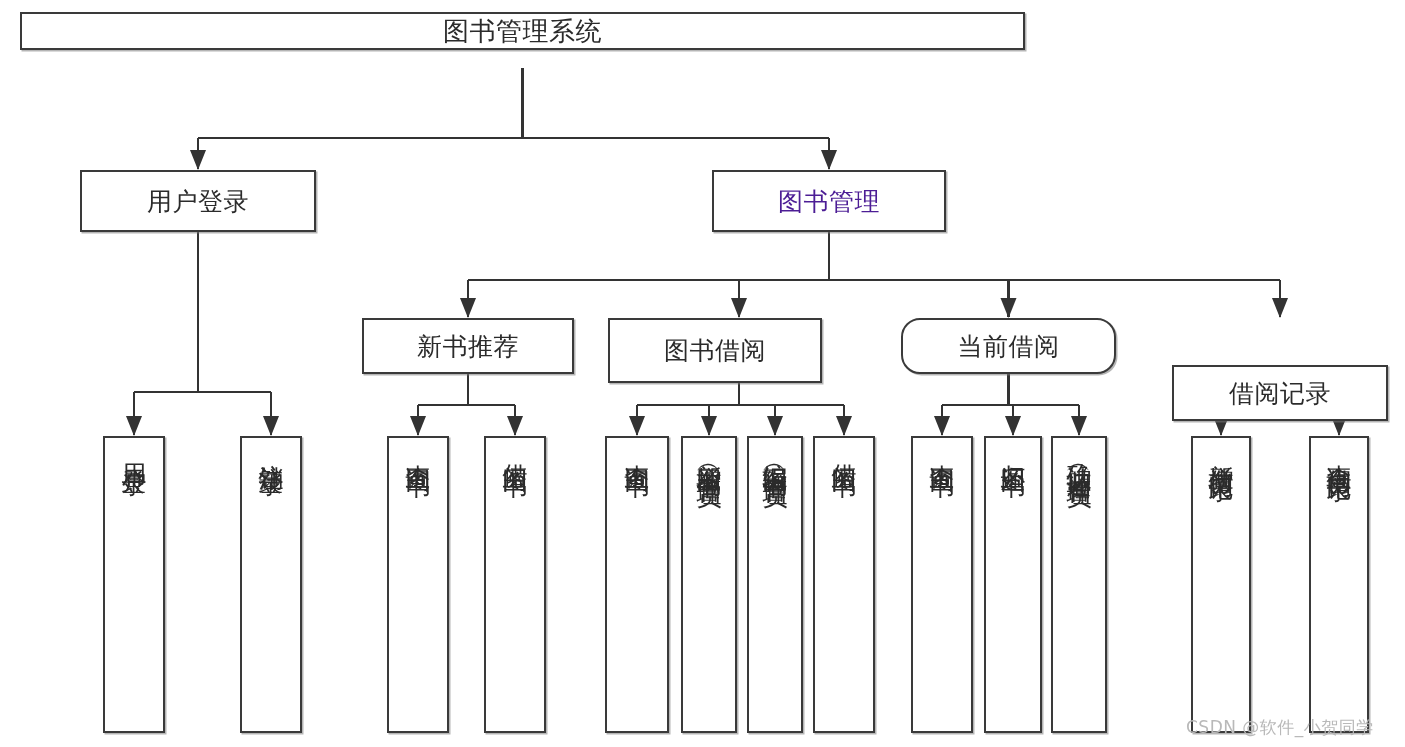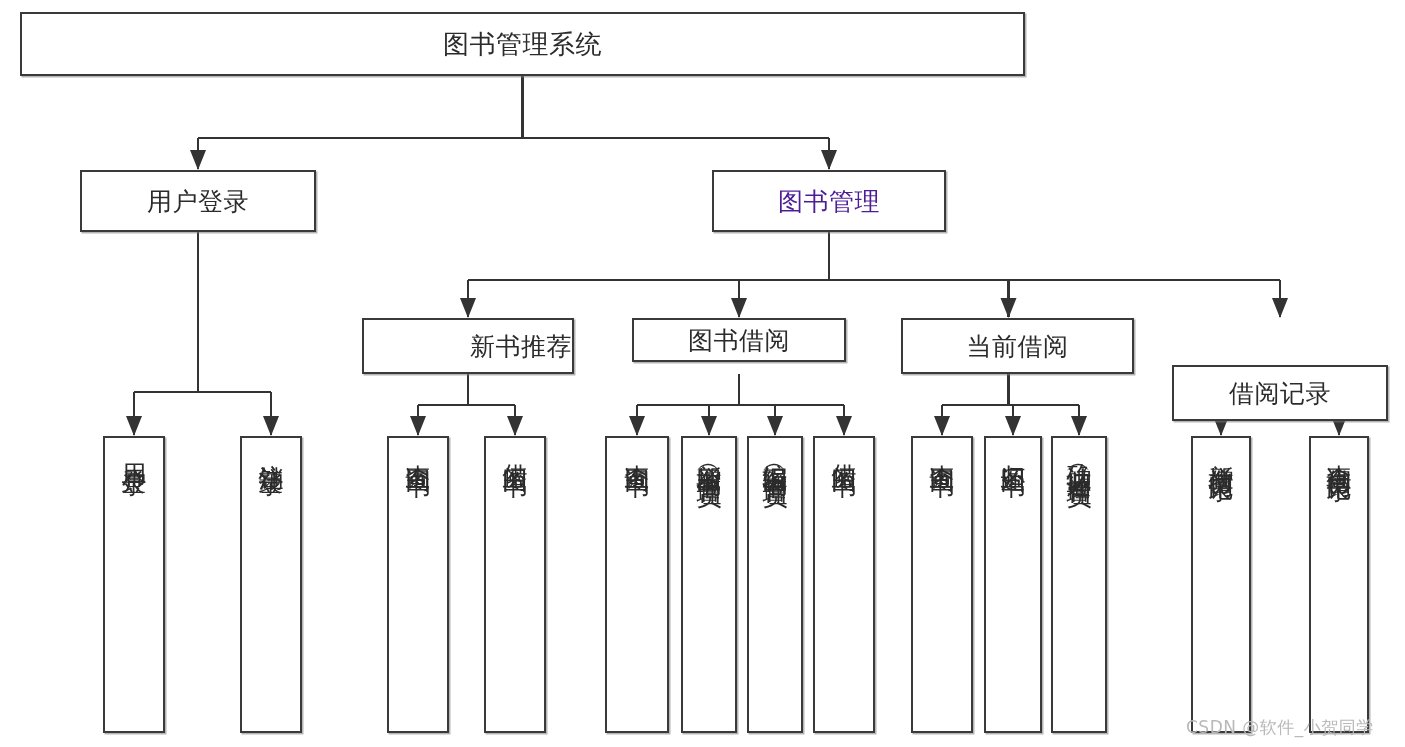--- a/index.html
+++ b/index.html
@@ -103,36 +103,36 @@
       <line x1="1079" y1="405" x2="1079" y2="435" stroke="#333333" stroke-width="2.6" shape-rendering="crispEdges"></line>
       <path d="M 1071 416 L 1087 416 L 1079 436 Z" fill="#333333"></path>
       <line x1="1280" y1="374" x2="1280" y2="405" stroke="#333333" stroke-width="2.6" shape-rendering="crispEdges"></line>
       <line x1="1221" y1="405" x2="1339" y2="405" stroke="#333333" stroke-width="2.6" shape-rendering="crispEdges"></line>
       <line x1="1221" y1="405" x2="1221" y2="435" stroke="#333333" stroke-width="2.6" shape-rendering="crispEdges"></line>
       <path d="M 1213 416 L 1229 416 L 1221 436 Z" fill="#333333"></path>
       <line x1="1339" y1="405" x2="1339" y2="435" stroke="#333333" stroke-width="2.6" shape-rendering="crispEdges"></line>
       <path d="M 1331 416 L 1347 416 L 1339 436 Z" fill="#333333"></path>
     </svg>
   <div id="nodes-layer">
-      <div class="node horiz root" style="left: 20px; top: 12px; width: 1005px; height: 64px; border-color: rgb(58, 58, 58); background: rgb(255, 255, 255);">
+      <div class="node horiz root" style="left: 20px; top: 12px; width: 1005px; height: 38px; border-color: rgb(58, 58, 58); background: rgb(255, 255, 255);">
         <span class="label" style="color: rgb(43, 43, 43);">图书管理系统</span>
       </div>
       <div class="node horiz" style="left: 80px; top: 170px; width: 236px; height: 62px; border-color: rgb(58, 58, 58); background: rgb(255, 255, 255);">
         <span class="label" style="color: rgb(43, 43, 43);">用户登录</span>
       </div>
       <div class="node horiz" style="left: 712px; top: 170px; width: 234px; height: 62px; border-color: rgb(58, 58, 58); background: rgb(255, 255, 255);">
         <span class="label" style="color: #4c1d95;">图书管理</span>
       </div>
-      <div class="node horiz" style="left: 362px; top: 318px; width: 212px; height: 56px; border-color: rgb(58, 58, 58); background: rgb(255, 255, 255); justify-content: flex-end;">
+      <div class="node horiz" style="left: 362px; top: 318px; width: 212px; height: 56px; border-color: rgb(58, 58, 58); background: rgb(255, 255, 255);">
         <span class="label" style="color: rgb(43, 43, 43);">新书推荐</span>
       </div>
-      <div class="node horiz" style="left: 632px; top: 318px; width: 214px; height: 44px; border-color: rgb(58, 58, 58); background: rgb(255, 255, 255);">
+      <div class="node horiz" style="left: 608px; top: 318px; width: 214px; height: 65px; border-color: rgb(58, 58, 58); background: rgb(255, 255, 255);">
         <span class="label" style="color: rgb(43, 43, 43);">图书借阅</span>
       </div>
-      <div class="node horiz" style="left: 901px; top: 318px; width: 233px; height: 56px; border-color: rgb(58, 58, 58); background: rgb(255, 255, 255);">
+      <div class="node horiz" style="left: 901px; top: 318px; width: 215px; height: 56px; border-color: rgb(58, 58, 58); background: rgb(255, 255, 255); border-radius: 19px;">
         <span class="label" style="color: rgb(43, 43, 43);">当前借阅</span>
       </div>
       <div class="node horiz" style="left: 1172px; top: 318px; width: 216px; height: 56px; border-color: rgb(58, 58, 58); background: rgb(255, 255, 255); margin-top: 47px;">
         <span class="label" style="color: rgb(43, 43, 43);">借阅记录</span>
       </div>
       <div class="node vert" style="left: 103px; top: 436px; width: 62px; height: 297px; border-color: rgb(58, 58, 58); background: rgb(255, 255, 255);">
         <span class="label" style="color: rgb(43, 43, 43);">用户登录</span>
       </div>
       <div class="node vert" style="left: 240px; top: 436px; width: 62px; height: 297px; border-color: rgb(58, 58, 58); background: rgb(255, 255, 255);">
         <span class="label" style="color: rgb(43, 43, 43);">注销登录</span>

